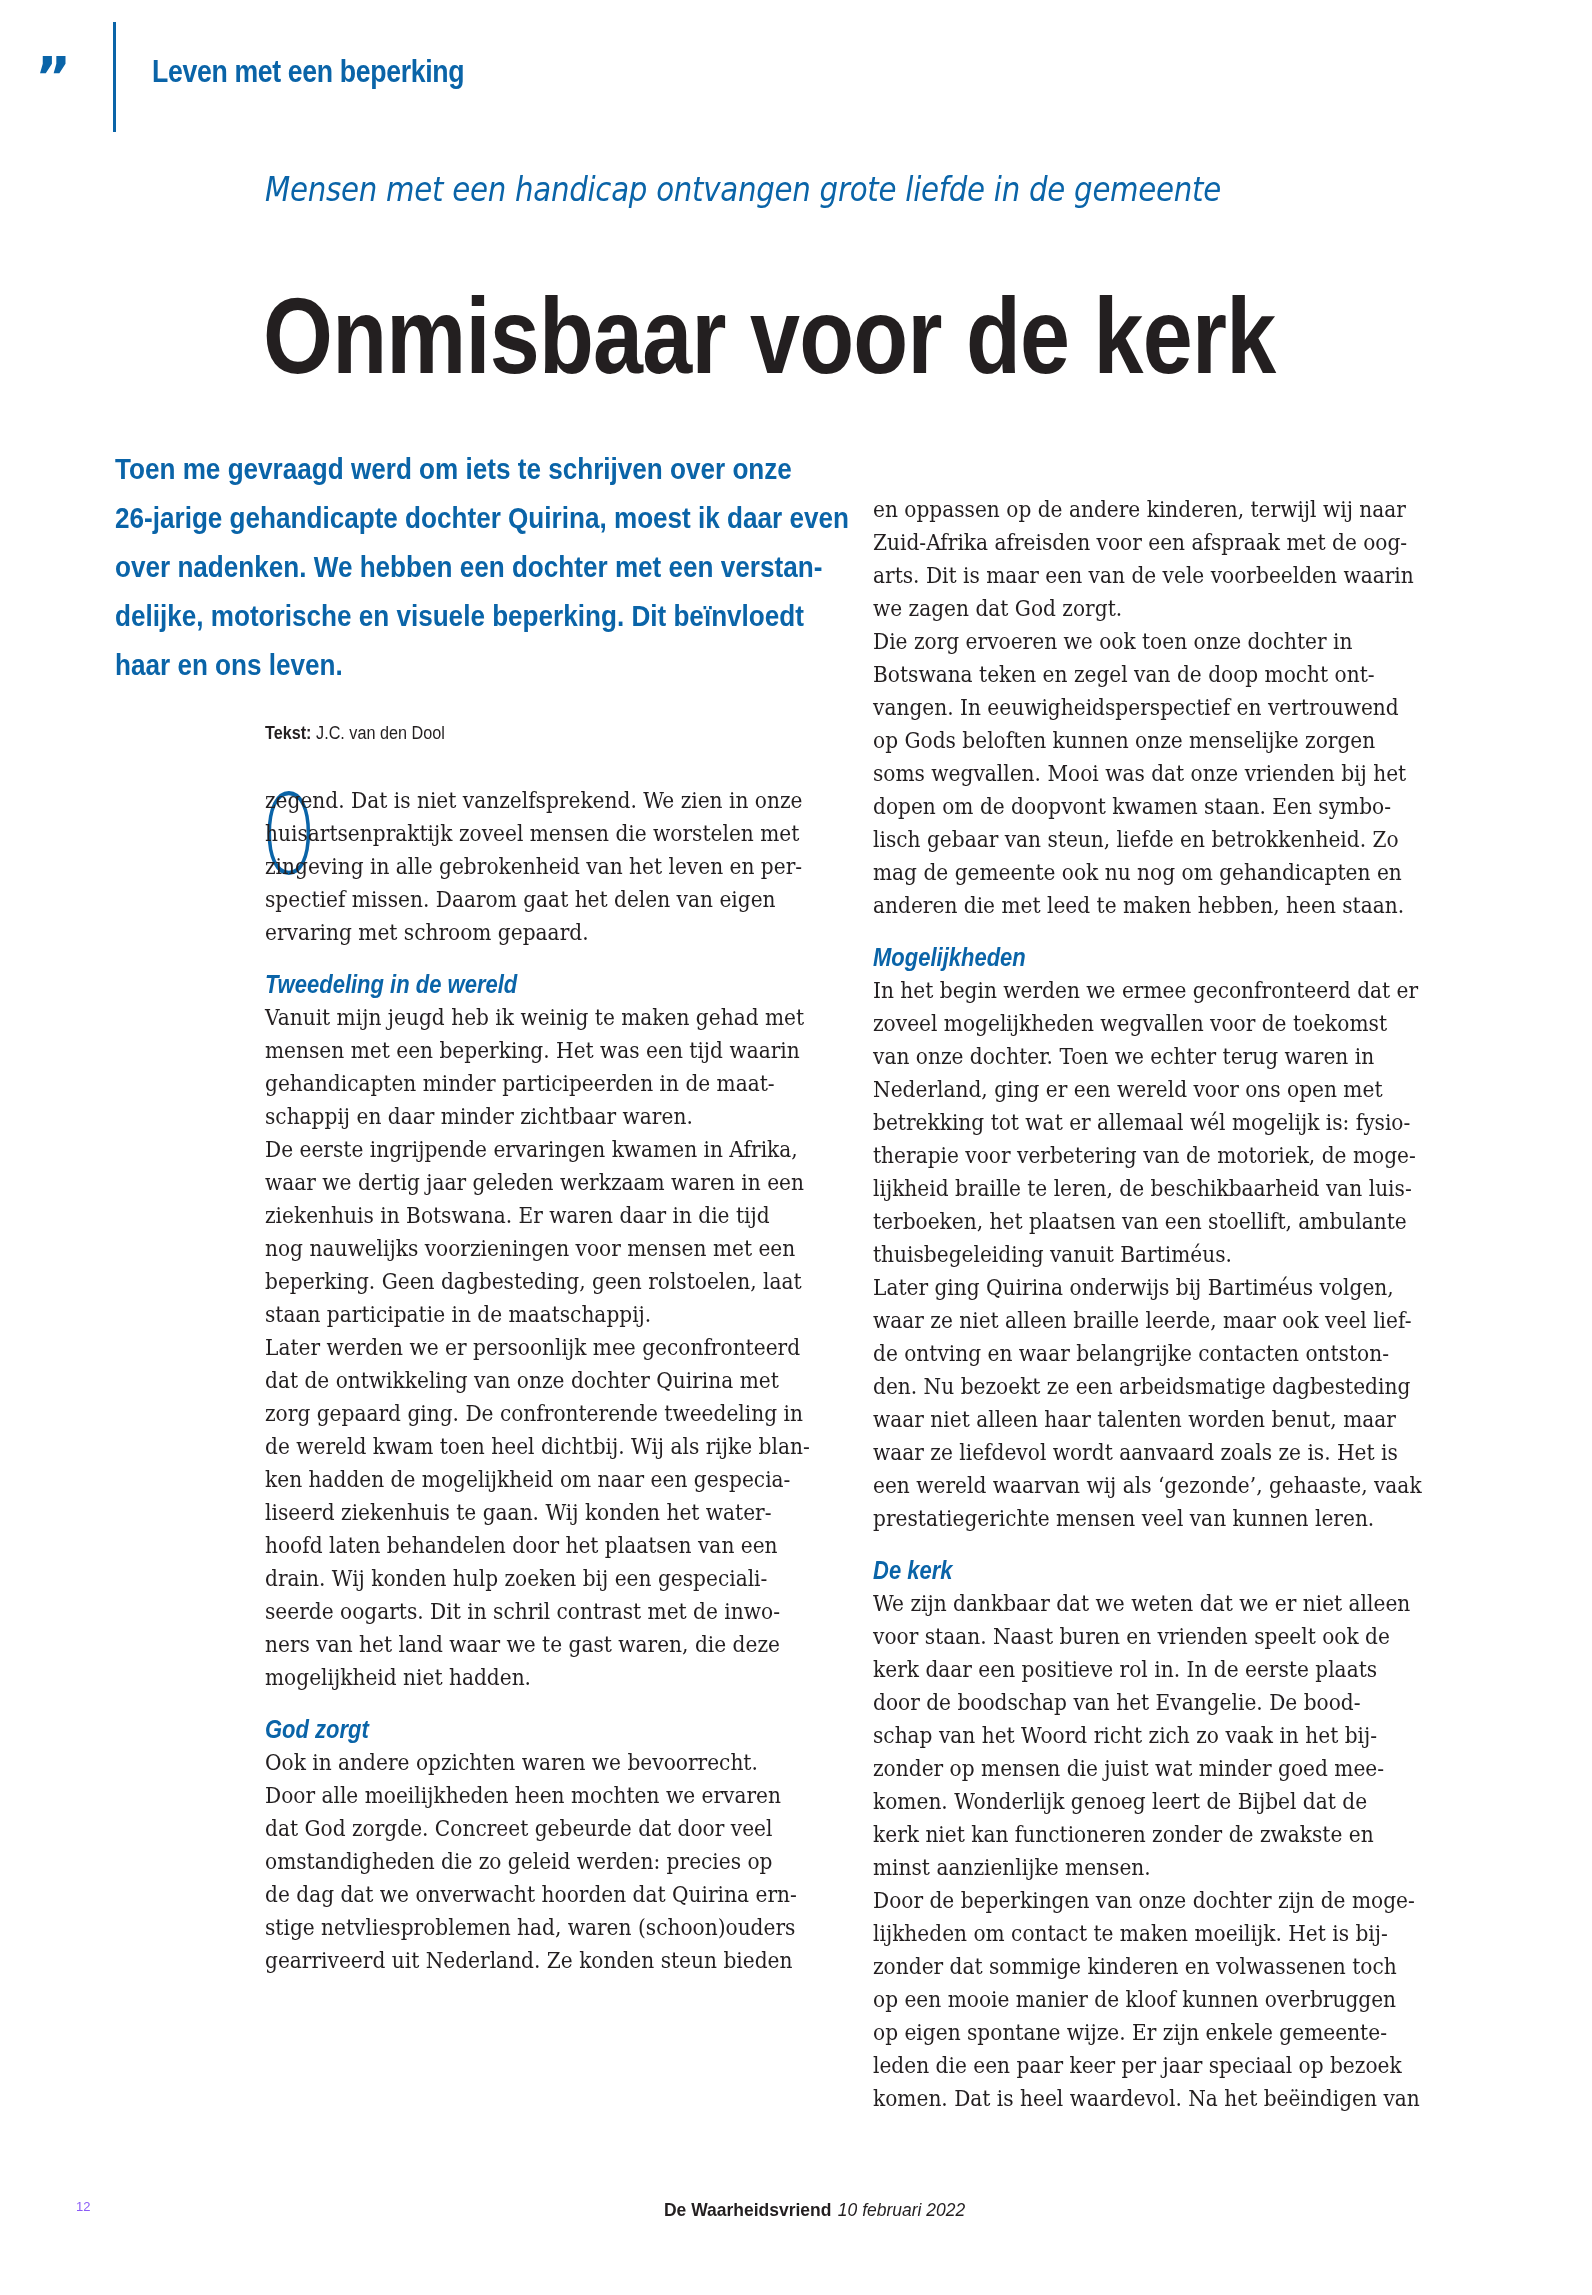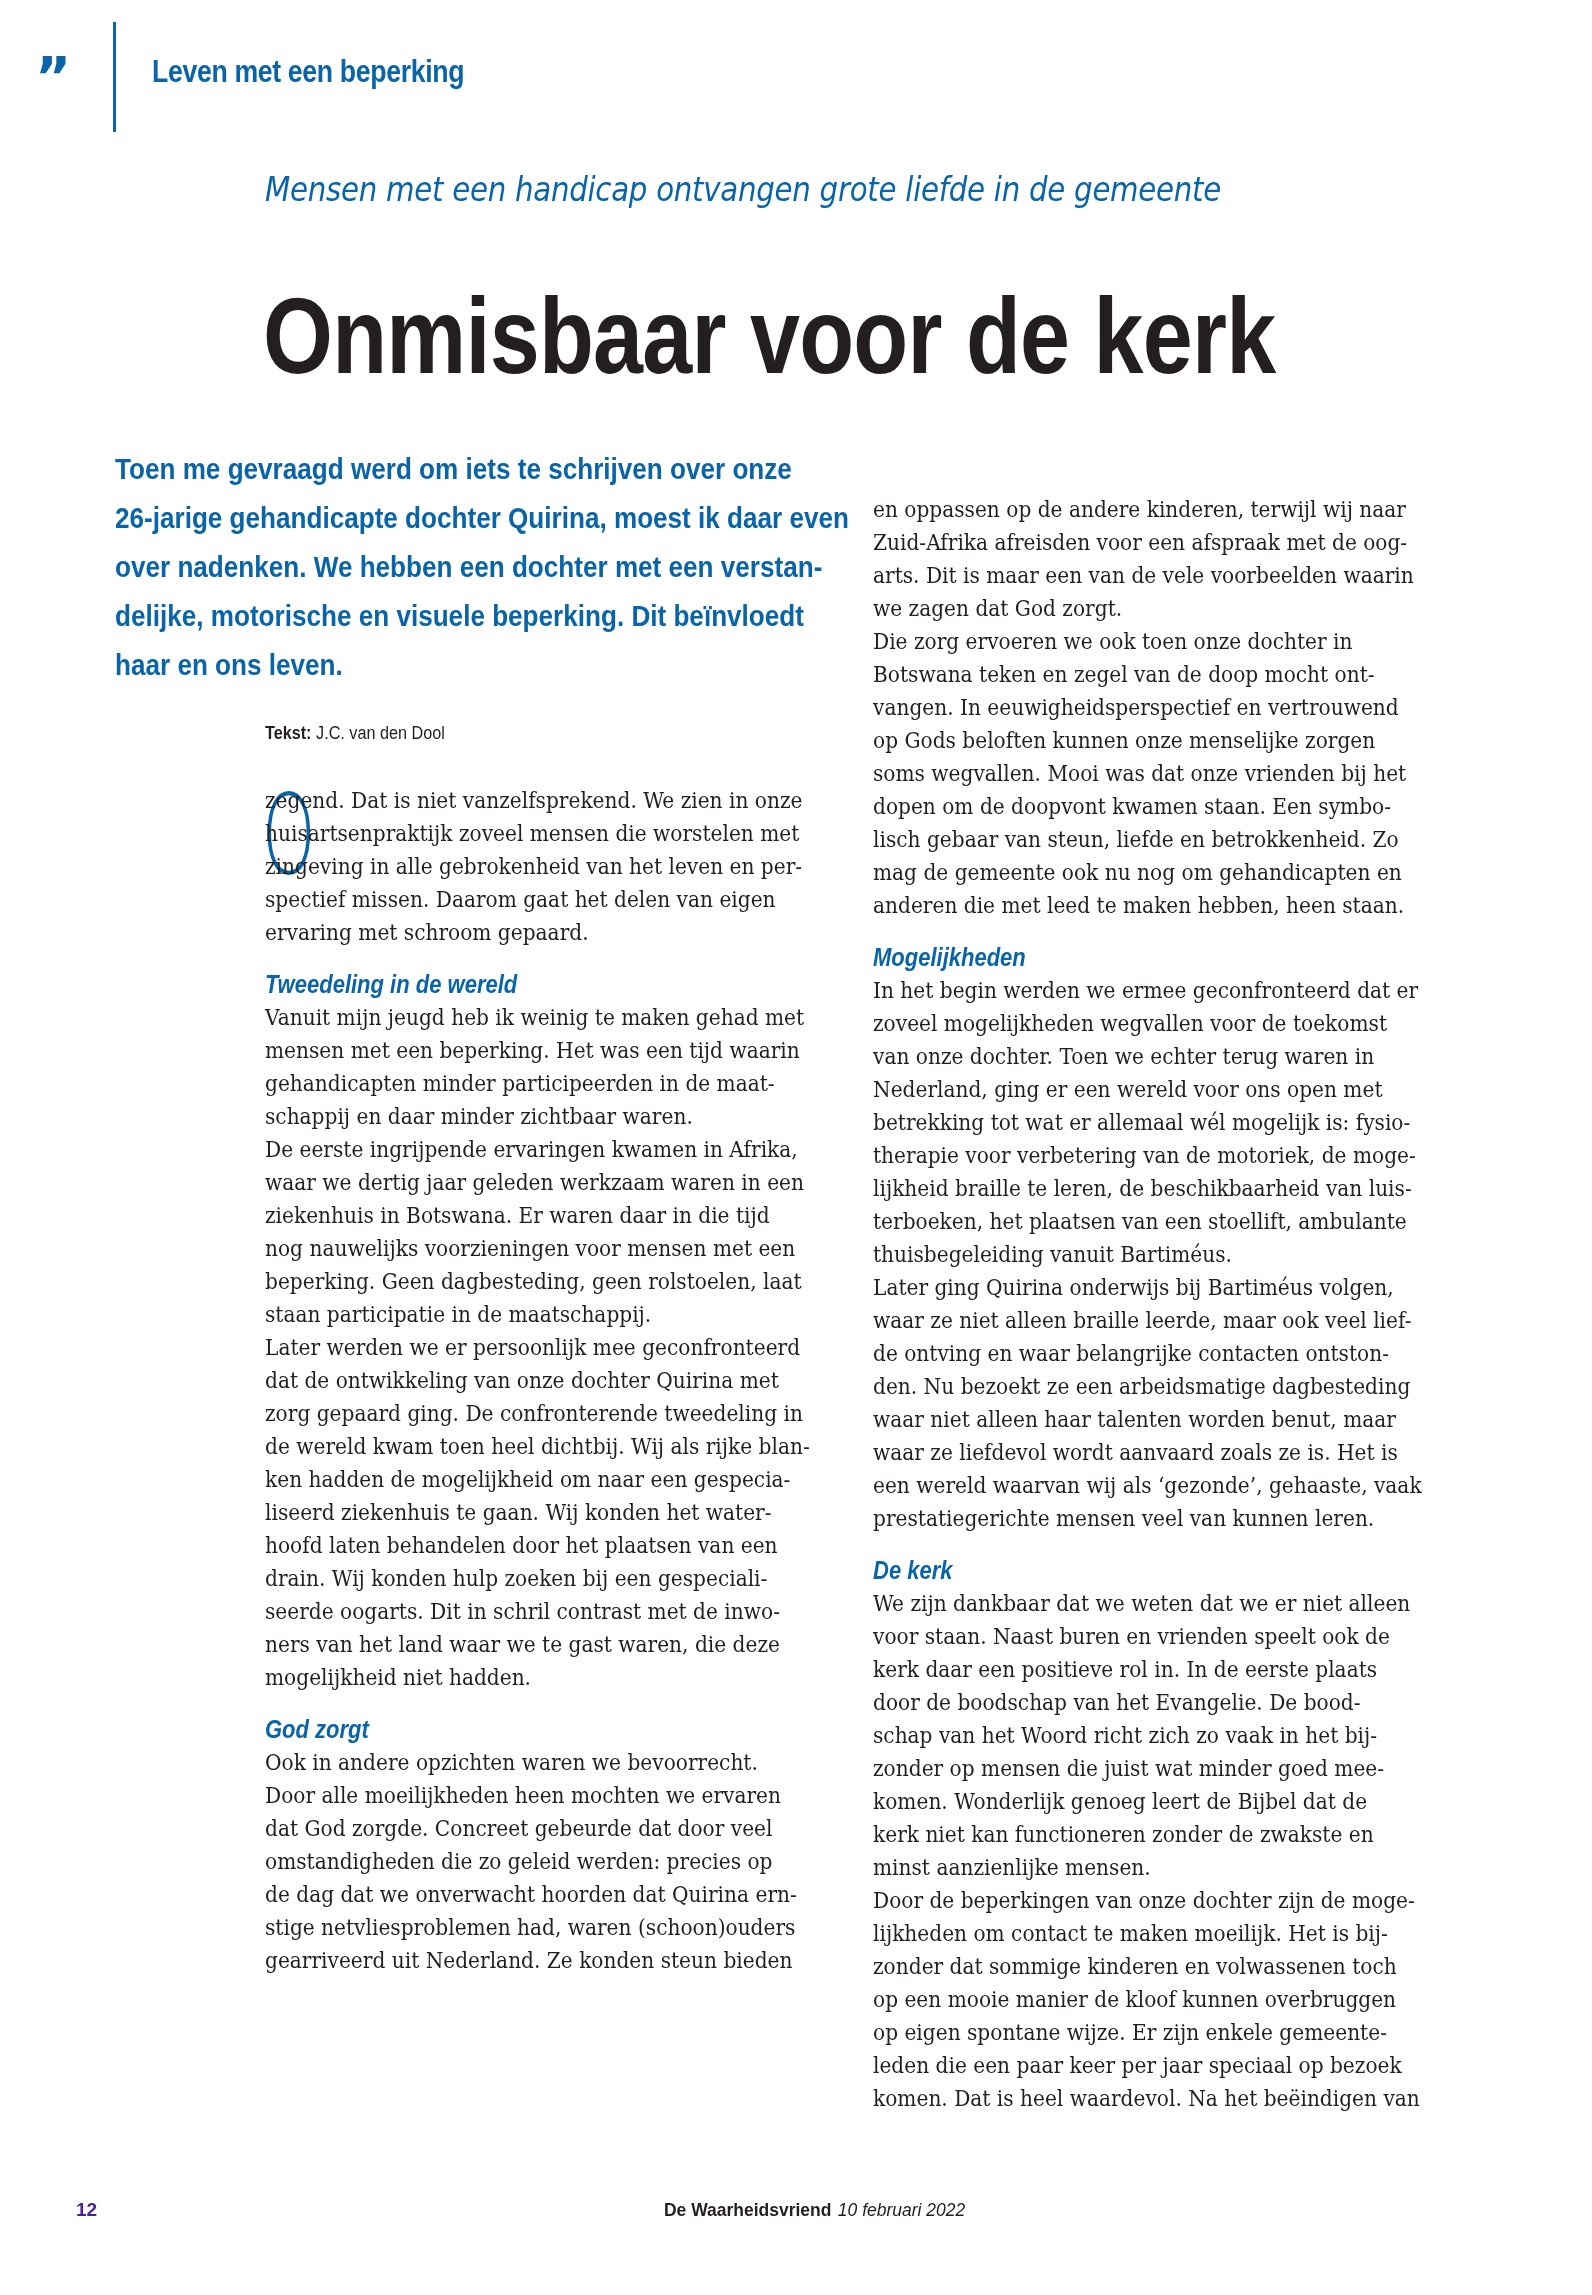--- a/index.html
+++ b/index.html
@@ -25,21 +25,21 @@
   .col .subhead { display: block; font-family: "Liberation Sans", sans-serif; font-weight: bold; font-style: italic; font-size: 25px; color: #0a64a8; white-space: nowrap; transform: scaleX(0.88); transform-origin: left center; line-height: 33px; }
   .col .gap { display: block; height: 19px; }
 
   .col-left { left: 265px; top: 784px; width: 587px; }
   .col-right { left: 873px; top: 450px; width: 604px; margin-top: 43px; }
 
   .dropcap-wrap { position: relative; }
   .dropcap { position: absolute; left: -3.5px; top: 3.5px; font-family: "DejaVu Sans", sans-serif; font-weight: 300; font-size: 110px; line-height: 95px; color: #0a64a8; transform: scaleX(0.62); transform-origin: left top; }
   .indent { padding-left: 78px; }
 
-  .footer-page { left: 76px; top: 2199px; font-family: "Liberation Sans", sans-serif; font-weight: bold; font-size: 19px; color: #4c1d95; }
+  .footer-page { left: 76px; top: 2199px; font-family: "Liberation Sans", sans-serif; font-weight: normal; font-size: 13px; color: #8b5cf6; }
   .footer-pub { left: 664px; top: 2199px; font-family: "Liberation Sans", sans-serif; font-size: 19px; color: #231f20; white-space: nowrap; transform: scaleX(0.92); transform-origin: left center; }
   .footer-pub .name { font-weight: bold; }
   .footer-pub .date { font-style: italic; font-weight: normal; margin-left: 7px; }
 </style>
 </head>
 <body>
 
 <div class="abs quote-mark">”</div>
 <div class="abs vrule"></div>
 <div class="abs section-label">Leven met een beperking</div>

